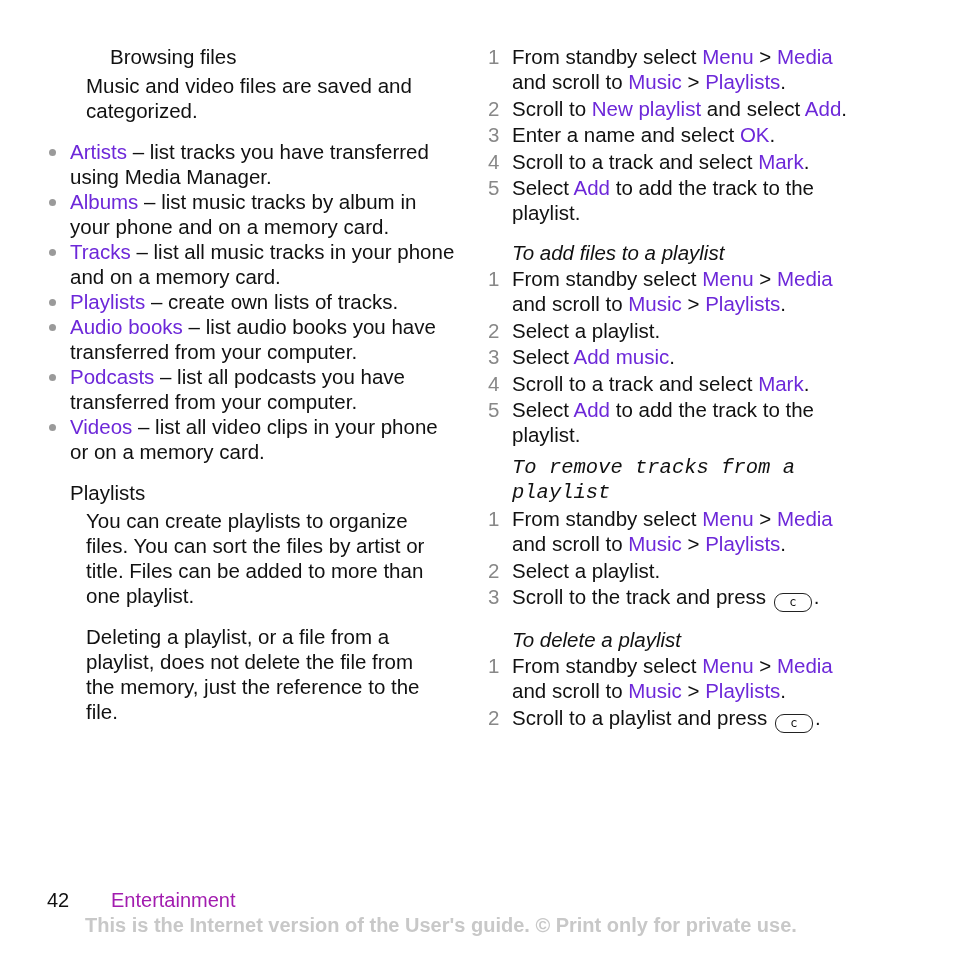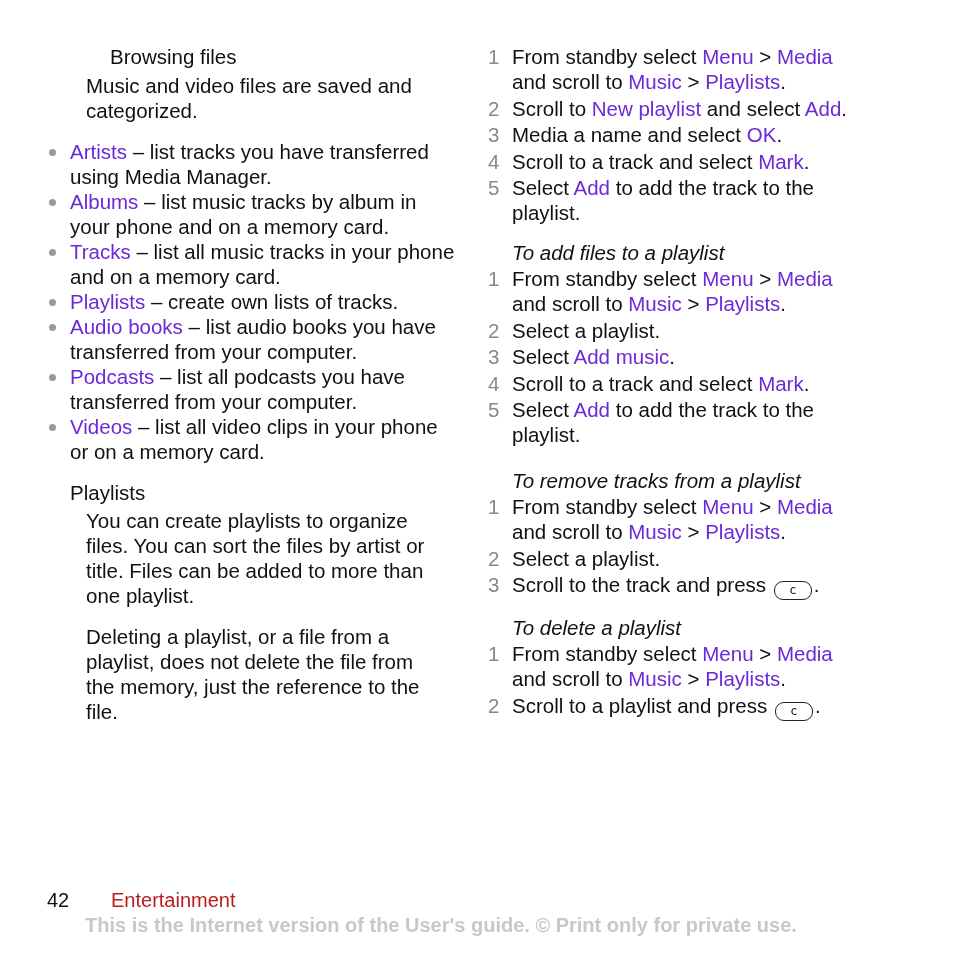--- a/index.html
+++ b/index.html
@@ -15,21 +15,21 @@
   .bullets li .dot { position:absolute; left:-21px; top:10px; width:7px; height:7px; border-radius:50%; background:#9a9a9a; }
   .para { margin:16px; }
   .steps { margin:0; padding:0; list-style:none; }
   .steps li { position:relative; padding-left:24px; margin-bottom:1.5px; }
   .steps li .num { position:absolute; left:0; top:0; color:#888; }
   .task { font-style:italic; margin:0 0 1px 24px; }
   .key { display:inline-block; width:36px; height:17px; border:1.5px solid #222; border-radius:9px;
          font-family:"DejaVu Sans Mono", monospace; font-size:12px; line-height:17px; text-align:center;
          vertical-align:-2px; margin:0 2px; }
   .footer-num { position:absolute; left:47px; top:889px; font-size:20px; }
-  .footer-sec { position:absolute; left:111px; top:889px; font-size:20px; color:#b91c1c; }
+  .footer-sec { position:absolute; left:111px; top:889px; font-size:20px; color:#a21caf; }
   .footer-note { position:absolute; left:85px; top:914px; font-size:20px; font-weight:bold; color:#c8c8c8; }
 </style>
 </head>
 <body>
 
 <div class="col left">
   <p class="h" style="margin-top:0;margin-left:40px;">Browsing files</p>
   <p class="para" style="margin-top:4px;">Music and video files are saved and categorized.</p>
   <ul class="bullets">
     <li><span class="dot"></span><span class="hl">Artists</span><span> – list tracks you have transferred using Media Manager.</span></li>
@@ -43,35 +43,35 @@
   <p class="h" style="margin-top:16px;">Playlists</p>
   <p class="para" style="margin-top:3px;">You can create playlists to organize files. You can sort the files by artist or title. Files can be added to more than one playlist.</p>
   <p class="para" style="margin-top:13px;">Deleting a playlist, or a file from a playlist, does not delete the file from the memory, just the reference to the file.</p>
 </div>
 
 <div class="col right">
 
   <ol class="steps">
     <li><span class="num">1</span><span>From standby select </span><span class="hl">Menu</span><span> &gt; </span><span class="hl">Media</span><br><span>and scroll to </span><span class="hl">Music</span><span> &gt; </span><span class="hl">Playlists</span><span>.</span></li>
     <li><span class="num">2</span><span>Scroll to </span><span class="hl">New playlist</span><span> and select </span><span class="hl">Add</span><span>.</span></li>
-    <li><span class="num">3</span><span>Media a name and select </span><span class="hl">OK</span><span>.</span></li>
+    <li><span class="num">3</span><span>Enter a name and select </span><span class="hl">OK</span><span>.</span></li>
     <li><span class="num">4</span><span>Scroll to a track and select </span><span class="hl">Mark</span><span>.</span></li>
     <li><span class="num">5</span><span>Select </span><span class="hl">Add</span><span> to add the track to the playlist.</span></li>
   </ol>
 
   <p class="task" style="margin-top:15px;">To add files to a playlist</p>
   <ol class="steps">
     <li><span class="num">1</span><span>From standby select </span><span class="hl">Menu</span><span> &gt; </span><span class="hl">Media</span><br><span>and scroll to </span><span class="hl">Music</span><span> &gt; </span><span class="hl">Playlists</span><span>.</span></li>
     <li><span class="num">2</span><span>Select a playlist.</span></li>
     <li><span class="num">3</span><span>Select </span><span class="hl">Add music</span><span>.</span></li>
     <li><span class="num">4</span><span>Scroll to a track and select </span><span class="hl">Mark</span><span>.</span></li>
     <li><span class="num">5</span><span>Select </span><span class="hl">Add</span><span> to add the track to the playlist.</span></li>
   </ol>
 
-  <p class="task" style="margin-top:21px;">To remove tracks from a playlist</p>
+  <p class="task" style="margin-top:8px;font-family:Liberation Mono, monospace;">To remove tracks from a playlist</p>
   <ol class="steps">
     <li><span class="num">1</span><span>From standby select </span><span class="hl">Menu</span><span> &gt; </span><span class="hl">Media</span><br><span>and scroll to </span><span class="hl">Music</span><span> &gt; </span><span class="hl">Playlists</span><span>.</span></li>
     <li><span class="num">2</span><span>Select a playlist.</span></li>
     <li><span class="num">3</span><span>Scroll to the track and press </span><span class="key">c</span><span>.</span></li>
   </ol>
 
   <p class="task" style="margin-top:15px;">To delete a playlist</p>
   <ol class="steps">
     <li><span class="num">1</span><span>From standby select </span><span class="hl">Menu</span><span> &gt; </span><span class="hl">Media</span><br><span>and scroll to </span><span class="hl">Music</span><span> &gt; </span><span class="hl">Playlists</span><span>.</span></li>
     <li><span class="num">2</span><span>Scroll to a playlist and press </span><span class="key">c</span><span>.</span></li>

